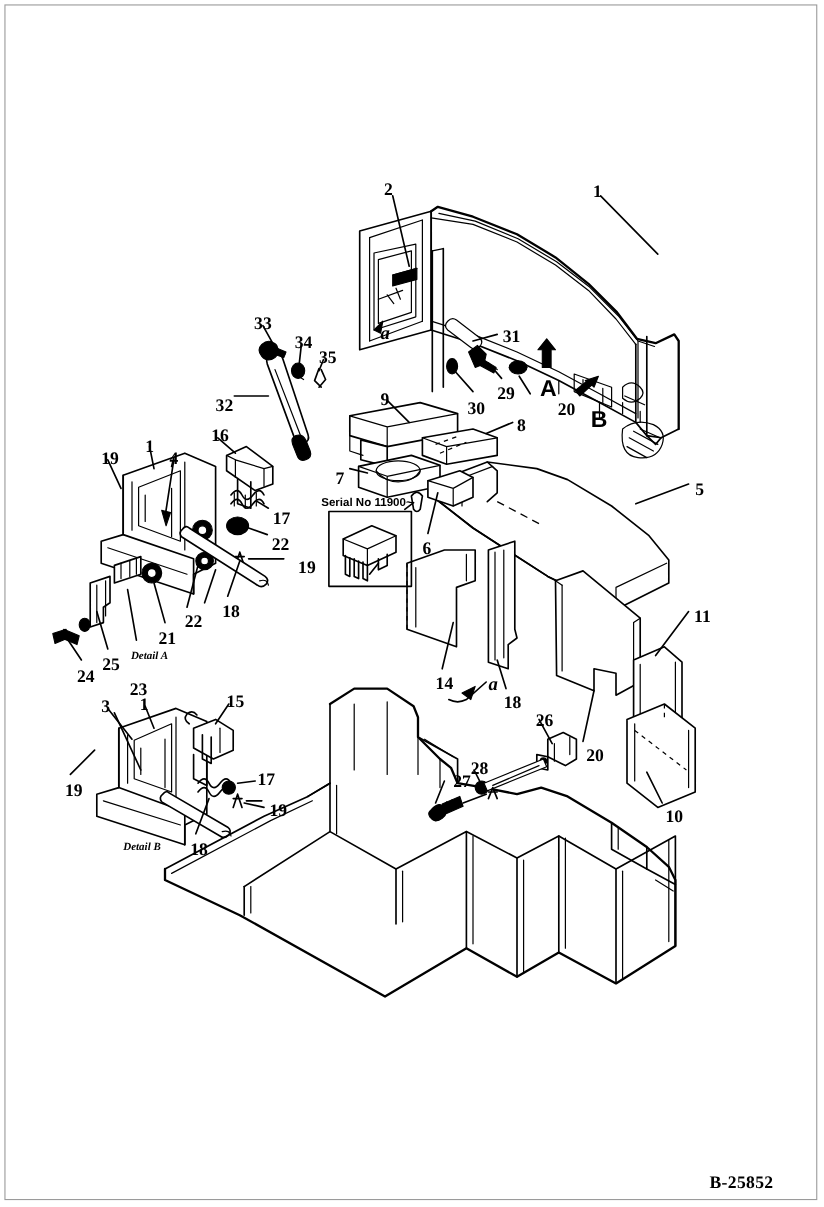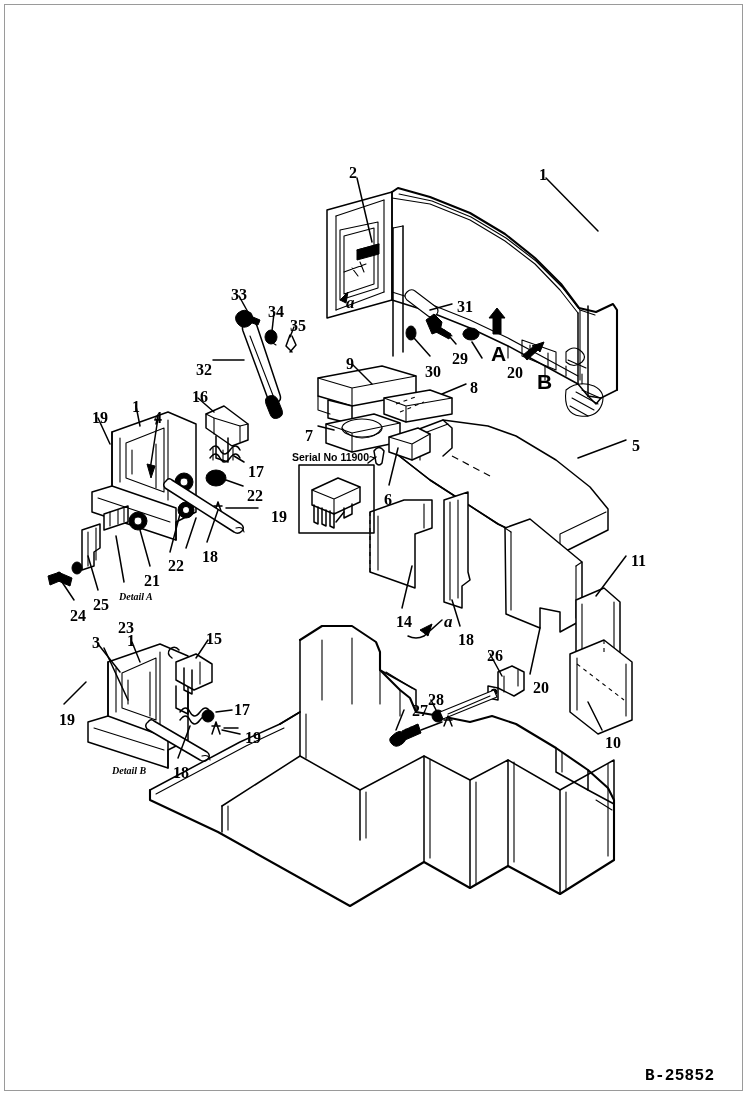--- a/index.html
+++ b/index.html
@@ -69,21 +69,21 @@
     font-size: 10.5px;
     margin-left: 16px;
   }
   .detail-lbl {
     font-family: "Liberation Serif", serif;
     font-weight: bold;
     font-style: italic;
     font-size: 10px;
   }
   .lower-code {
-    font-family: Liberation Mono, monospace;
+    font-family: Liberation Serif, serif;
     font-weight: bold;
     font-size: 16px;
     letter-spacing: 0.3px;
   }
   .sublbl {
     font-family: "Liberation Serif", serif;
     font-weight: bold;
     font-style: italic;
     font-size: 17px;
   }

